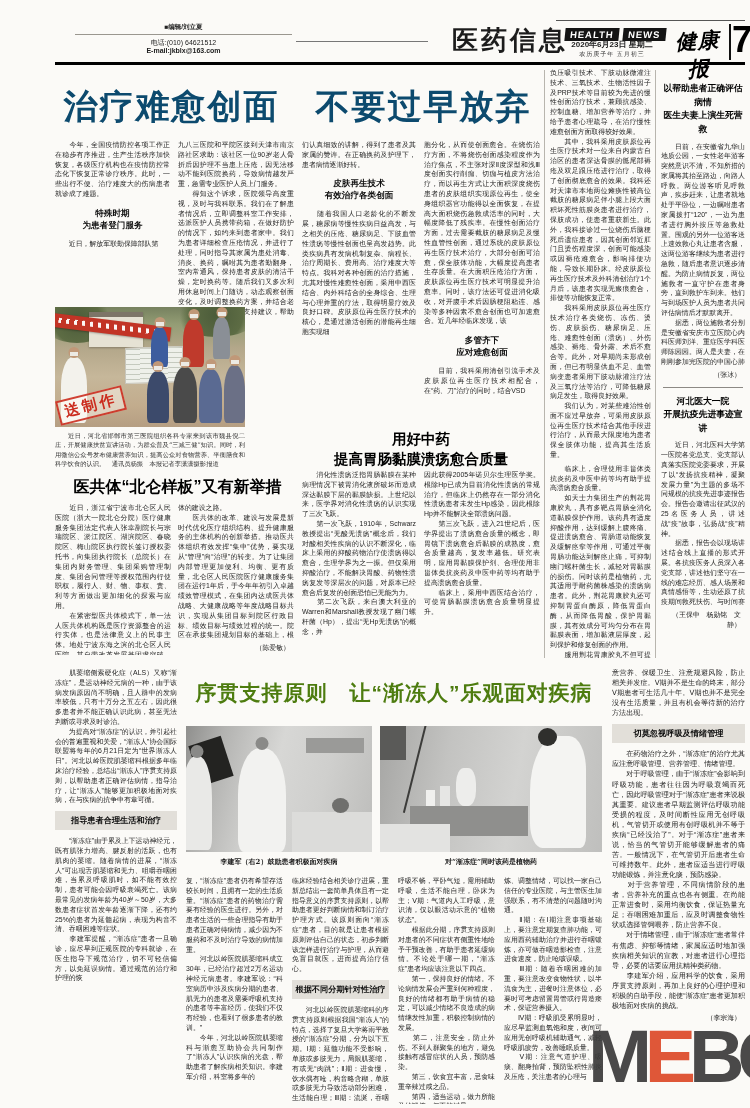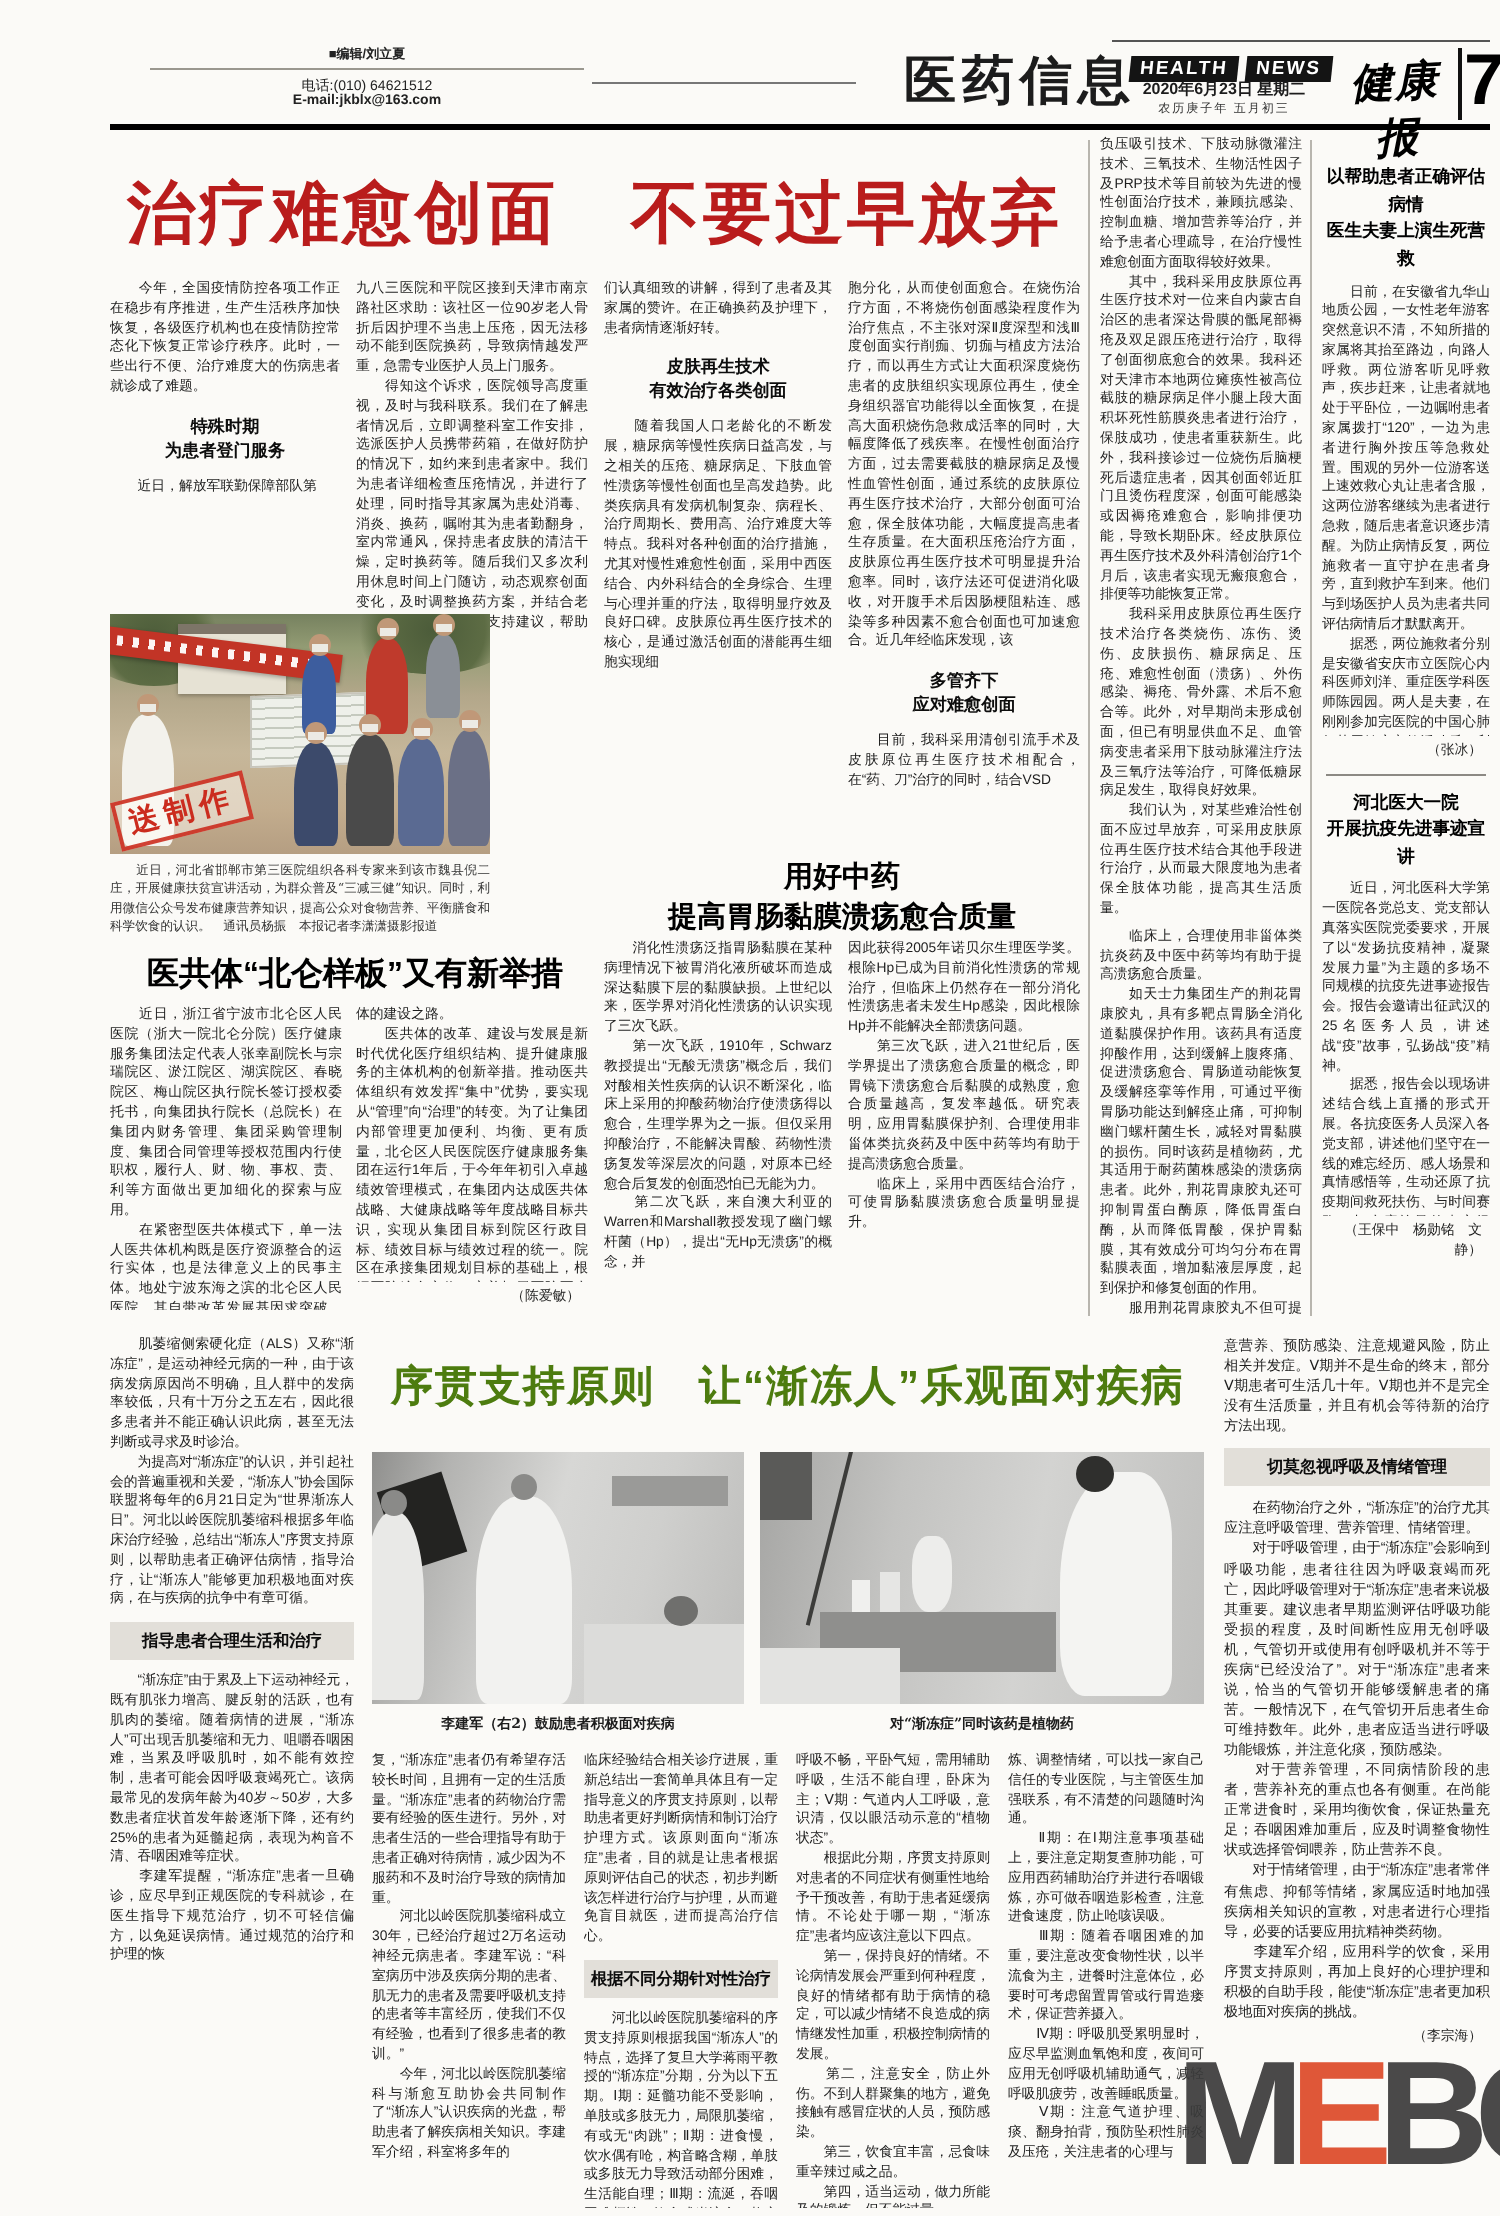--- a/index.html
+++ b/index.html
@@ -8,21 +8,21 @@
   .abs{position:absolute;}
   .hline{position:absolute;height:1px;background:#9a978f;}
   .vline{position:absolute;width:1px;background:#b8b5ae;}
   .bodytxt{font-size:6.9px;line-height:1.42;text-align:justify;white-space:pre-line;
            color:#1d1d1d;overflow:hidden;}
   .attr{text-align:right;font-size:6.9px;color:#1d1d1d;padding-right:4px;margin-top:2px;}
   .subhead{font-weight:bold;text-align:center;font-size:8.6px;line-height:1.4;margin:8px 0;
            white-space:pre-line;color:#0d0d0d;}
   .subhead-box{background:#e2dfd9;font-weight:bold;text-align:center;font-size:8.2px;
            padding:4px 2px;margin:6px 0;color:#0d0d0d;}
-  .h-main{font-weight:900;font-size:34px;letter-spacing:2px;text-align:center;color:#b91c1c;
+  .h-main{font-weight:900;font-size:34px;letter-spacing:2px;text-align:center;color:#0c4a6e;
           font-family:"Liberation Sans",sans-serif;}
   .h-mid{font-weight:900;font-size:16px;text-align:center;color:#000;}
   .h-tcm{font-weight:900;font-size:14.5px;line-height:1.35;text-align:center;white-space:pre-line;color:#000;}
   .h-side{font-weight:900;font-size:8.8px;line-height:1.55;text-align:center;white-space:pre-line;color:#000;margin:4px 0 5px;}
   .h-als{font-weight:900;font-size:21px;letter-spacing:1px;text-align:center;color:#4d7c0f;}
   .ed-small{font-size:6.5px;font-weight:bold;text-align:center;color:#222;}
   .ed-line{font-size:7px;text-align:center;color:#222;}
   .badge span{display:inline-block;background:#141414;color:#fff;font-weight:bold;
               font-size:9.5px;padding:1px 5px;transform:skewX(-6deg);letter-spacing:1px;}
   .masthead{font-family:"DejaVu Serif",serif;font-style:italic;font-weight:bold;
@@ -234,21 +234,21 @@
 　　第四，适当运动，做力所能及的锻炼，但不能过量。
 　　在不同的分期，“渐冻症”患者在医生指导下，开展针对性治疗护理，这就是序贯支持原则，具体如下。
 　　Ⅰ期：在总体注意事项下，适当锻</div>
   <div class="abs bodytxt" style="left:504px;top:876px;width:98px;height:228px;">炼、调整情绪，可以找一家自己信任的专业医院，与主管医生加强联系，有不清楚的问题随时沟通。
 　　Ⅱ期：在Ⅰ期注意事项基础上，要注意定期复查肺功能，可应用西药辅助治疗并进行吞咽锻炼，亦可做吞咽造影检查，注意进食速度，防止呛咳误吸。
 　　Ⅲ期：随着吞咽困难的加重，要注意改变食物性状，以半流食为主，进餐时注意体位，必要时可考虑留置胃管或行胃造瘘术，保证营养摄入。
 　　Ⅳ期：呼吸肌受累明显时，应尽早监测血氧饱和度，夜间可应用无创呼吸机辅助通气，减轻呼吸肌疲劳，改善睡眠质量。
 　　Ⅴ期：注意气道护理、吸痰、翻身拍背，预防坠积性肺炎及压疮，关注患者的心理与</div>
 
   <div class="abs" style="left:612px;top:668px;width:133px;height:436px;overflow:hidden;">
-    <div class="bodytxt" style="font-size:7.1px;">意营养、预防感染、注意规避风险，防止相关并发症。Ⅴ期并不是生命的终末，部分Ⅴ期患者可生活几十年。Ⅴ期也并不是完全没有生活质量，并且有机会等待新的治疗方法出现。</div>
+    <div class="bodytxt" style="font-size:7.1px;">意营养、保暖卫生、注意规避风险，防止相关并发症。Ⅴ期并不是生命的终末，部分Ⅴ期患者可生活几十年。Ⅴ期也并不是完全没有生活质量，并且有机会等待新的治疗方法出现。</div>
     <div class="subhead-box">切莫忽视呼吸及情绪管理</div>
     <div class="bodytxt" style="font-size:7.1px;">　　在药物治疗之外，“渐冻症”的治疗尤其应注意呼吸管理、营养管理、情绪管理。
 　　对于呼吸管理，由于“渐冻症”会影响到呼吸功能，患者往往因为呼吸衰竭而死亡，因此呼吸管理对于“渐冻症”患者来说极其重要。建议患者早期监测评估呼吸功能受损的程度，及时间断性应用无创呼吸机，气管切开或使用有创呼吸机并不等于疾病“已经没治了”。对于“渐冻症”患者来说，恰当的气管切开能够缓解患者的痛苦。一般情况下，在气管切开后患者生命可维持数年。此外，患者应适当进行呼吸功能锻炼，并注意化痰，预防感染。
 　　对于营养管理，不同病情阶段的患者，营养补充的重点也各有侧重。在尚能正常进食时，采用均衡饮食，保证热量充足；吞咽困难加重后，应及时调整食物性状或选择管饲喂养，防止营养不良。
 　　对于情绪管理，由于“渐冻症”患者常伴有焦虑、抑郁等情绪，家属应适时地加强疾病相关知识的宣教，对患者进行心理指导，必要的话要应用抗精神类药物。
 　　李建军介绍，应用科学的饮食，采用序贯支持原则，再加上良好的心理护理和积极的自助手段，能使“渐冻症”患者更加积极地面对疾病的挑战。</div>
     <div class="attr">（李宗海）</div>
   </div>
 
   <div class="watermark" style="left:588px;top:1020px;"><span>M</span><span class="wm-accent">E</span><span>B</span><span>C</span></div>

